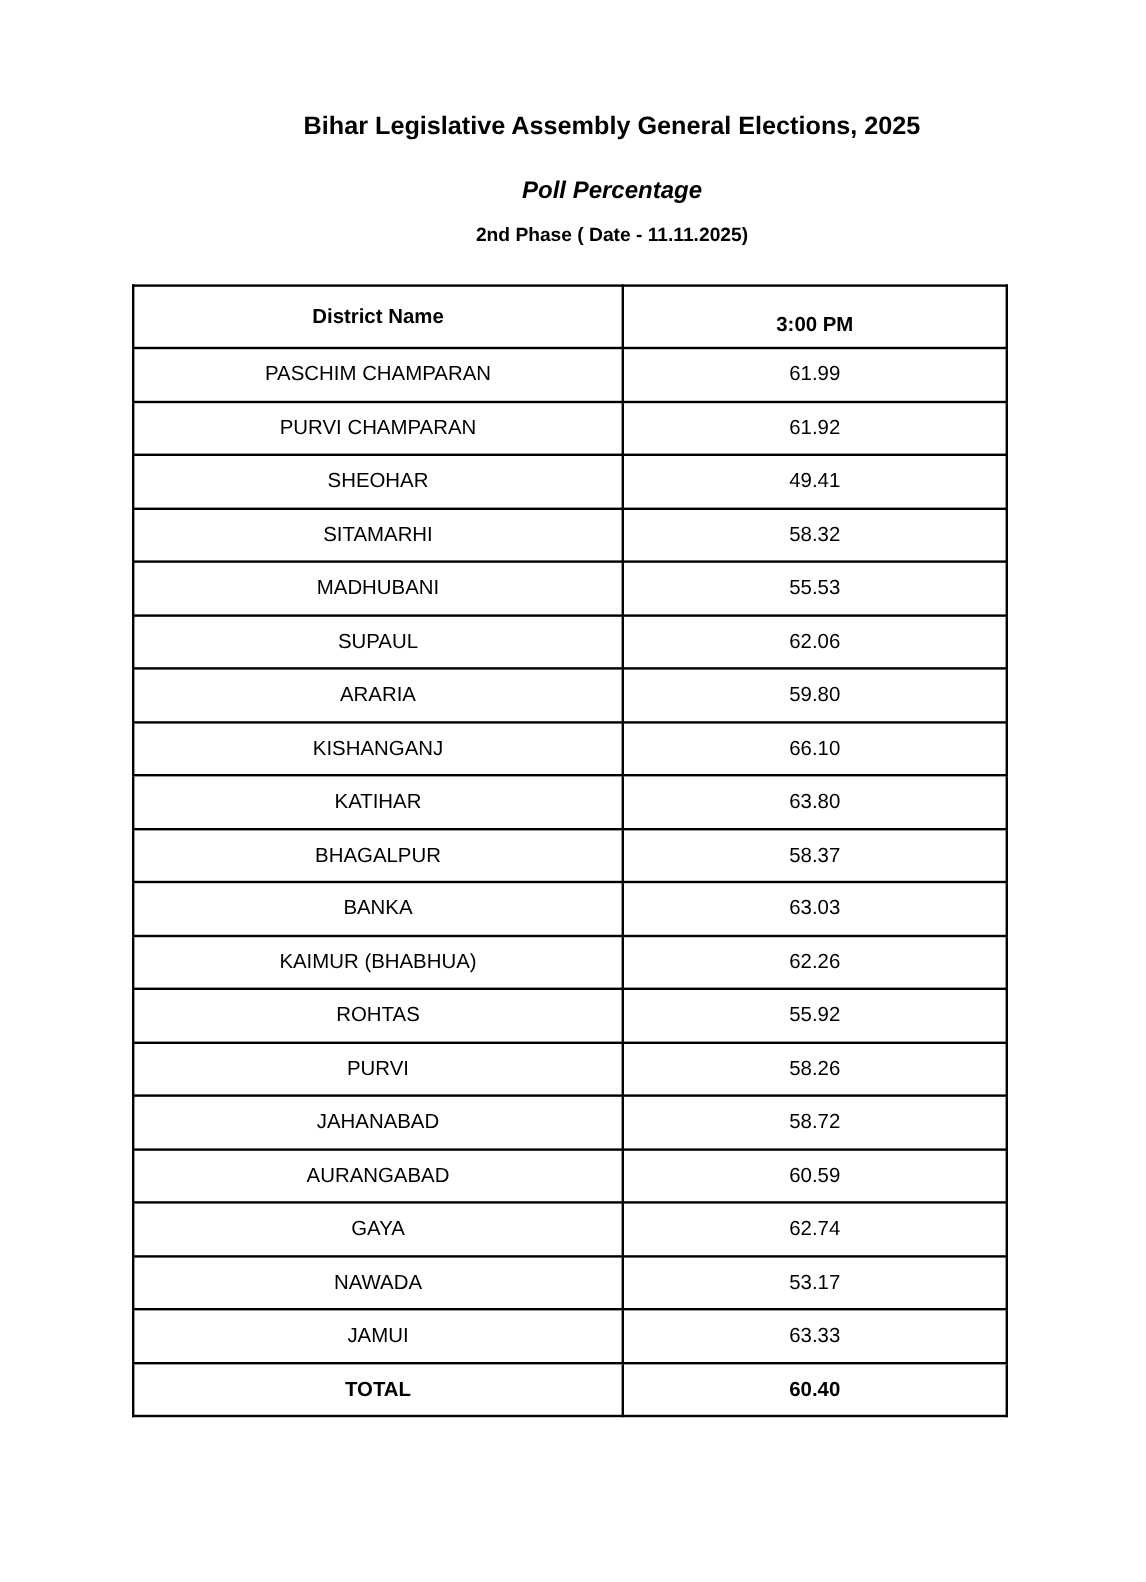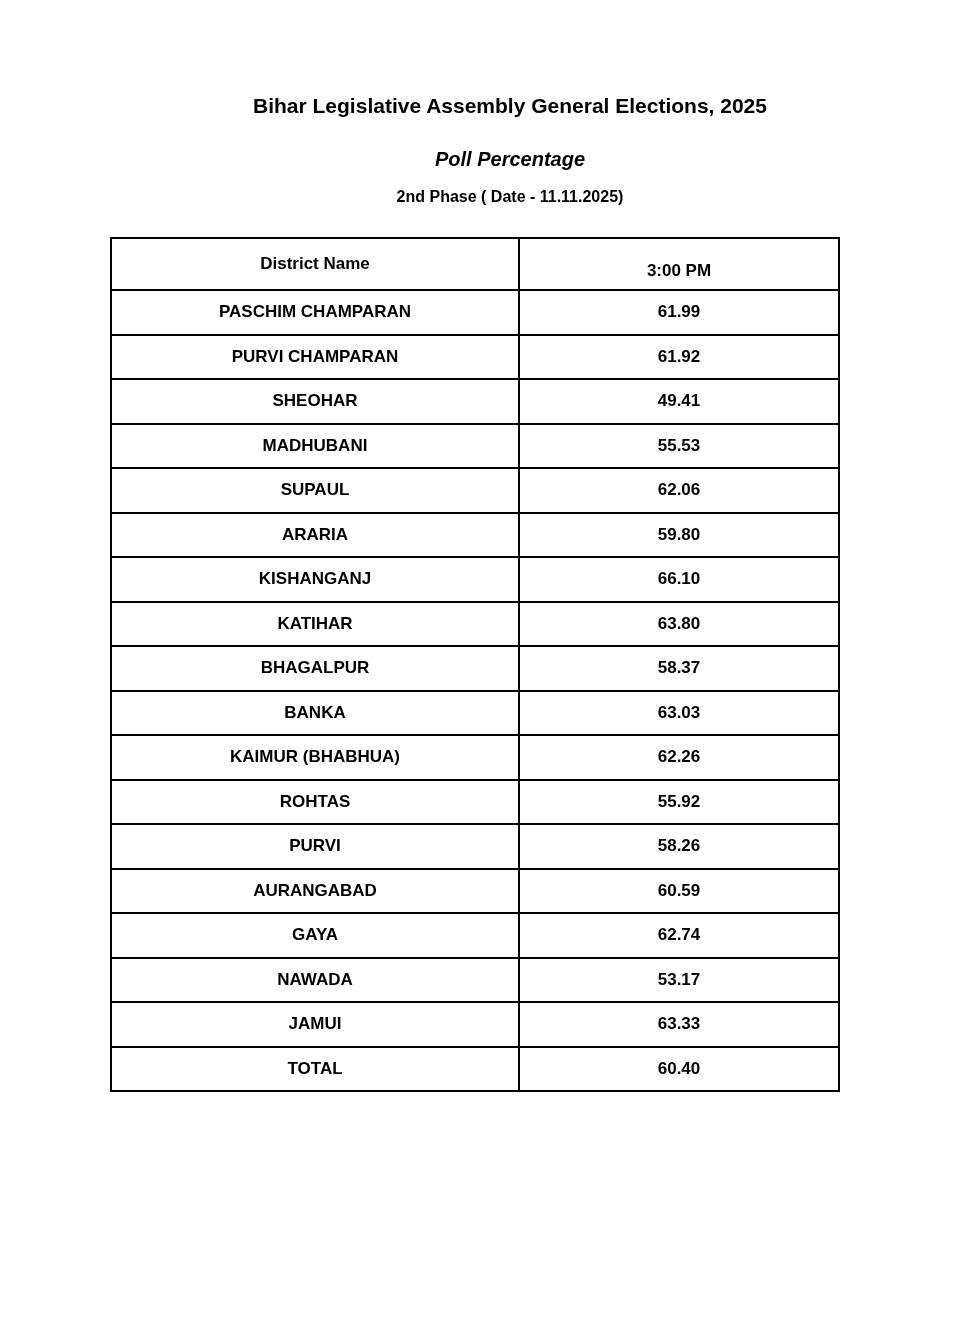--- a/index.html
+++ b/index.html
@@ -61,21 +61,21 @@
   }
   .poll-table th {
     font-weight: 700;
     height: 50px;
   }
   .poll-table th.th-time {
     padding-top: 14px;
     height: 36px;
   }
   .poll-table td {
-    font-weight: 700;
+    font-weight: 400;
     height: 42.5px;
   }
   .poll-table tr.total-row td {
     font-weight: 700;
   }
 </style>
 </head>
 <body>
 
 <div class="page">
@@ -104,20 +104,24 @@
         </tr>
         <tr>
           <td>PURVI CHAMPARAN</td>
           <td>61.92</td>
         </tr>
         <tr>
           <td>SHEOHAR</td>
           <td>49.41</td>
         </tr>
         <tr>
+          <td>SITAMARHI</td>
+          <td>58.32</td>
+        </tr>
+        <tr>
           <td>MADHUBANI</td>
           <td>55.53</td>
         </tr>
         <tr>
           <td>SUPAUL</td>
           <td>62.06</td>
         </tr>
         <tr>
           <td>ARARIA</td>
           <td>59.80</td>
@@ -144,20 +148,24 @@
         </tr>
         <tr>
           <td>ROHTAS</td>
           <td>55.92</td>
         </tr>
         <tr>
           <td>PURVI</td>
           <td>58.26</td>
         </tr>
         <tr>
+          <td>JAHANABAD</td>
+          <td>58.72</td>
+        </tr>
+        <tr>
           <td>AURANGABAD</td>
           <td>60.59</td>
         </tr>
         <tr>
           <td>GAYA</td>
           <td>62.74</td>
         </tr>
         <tr>
           <td>NAWADA</td>
           <td>53.17</td>

